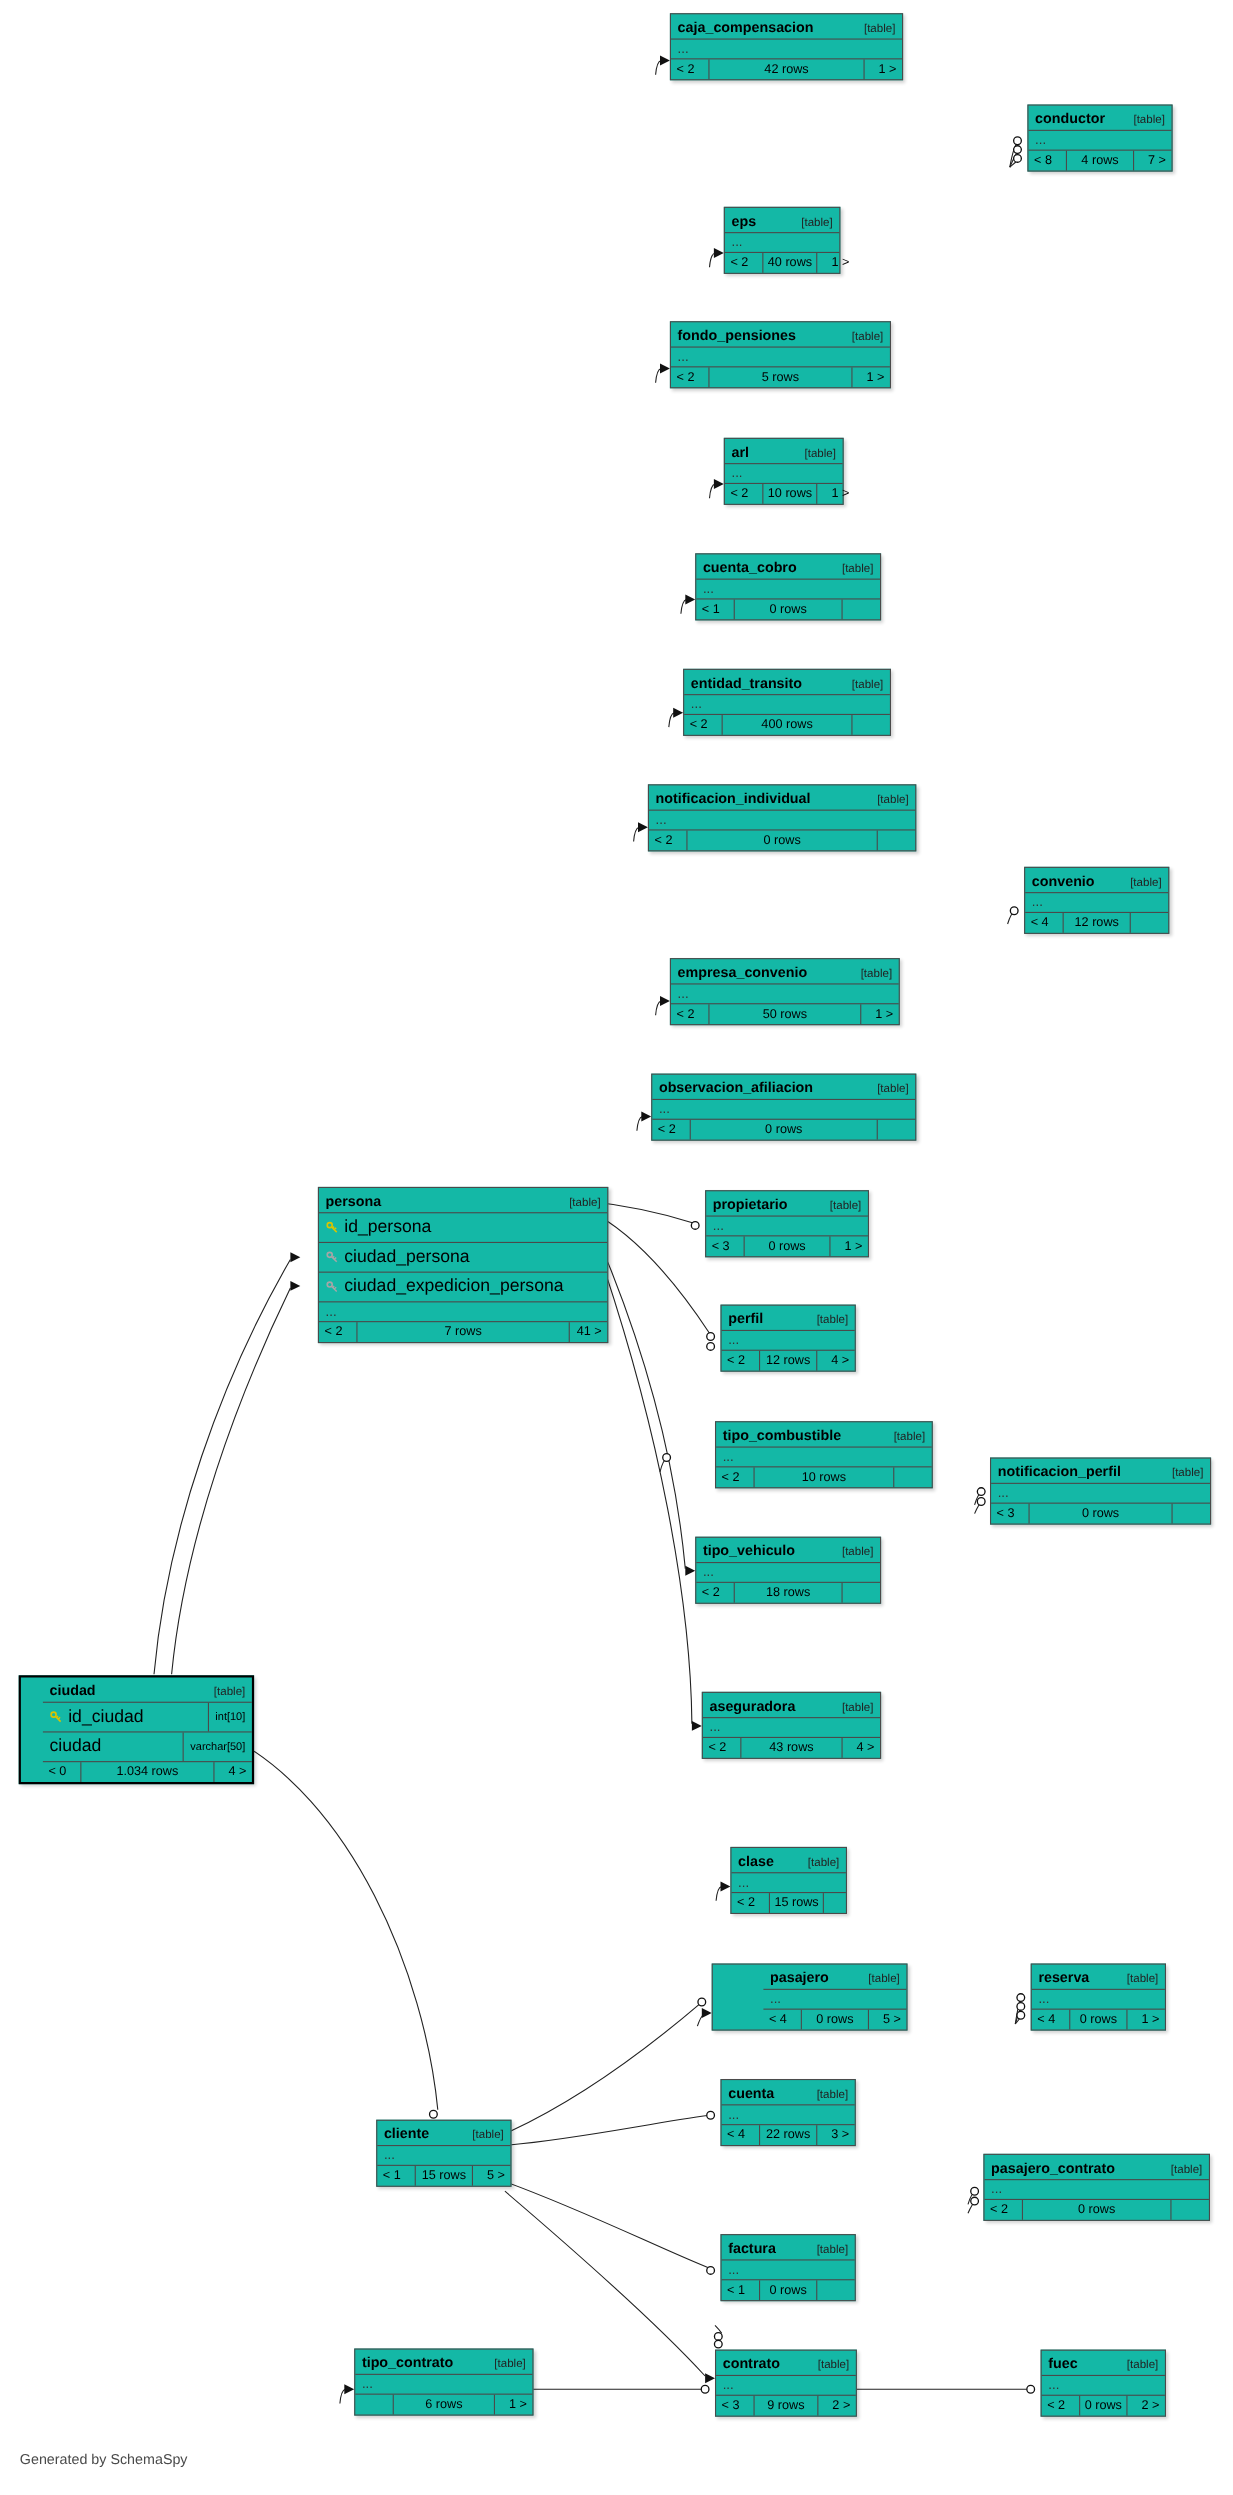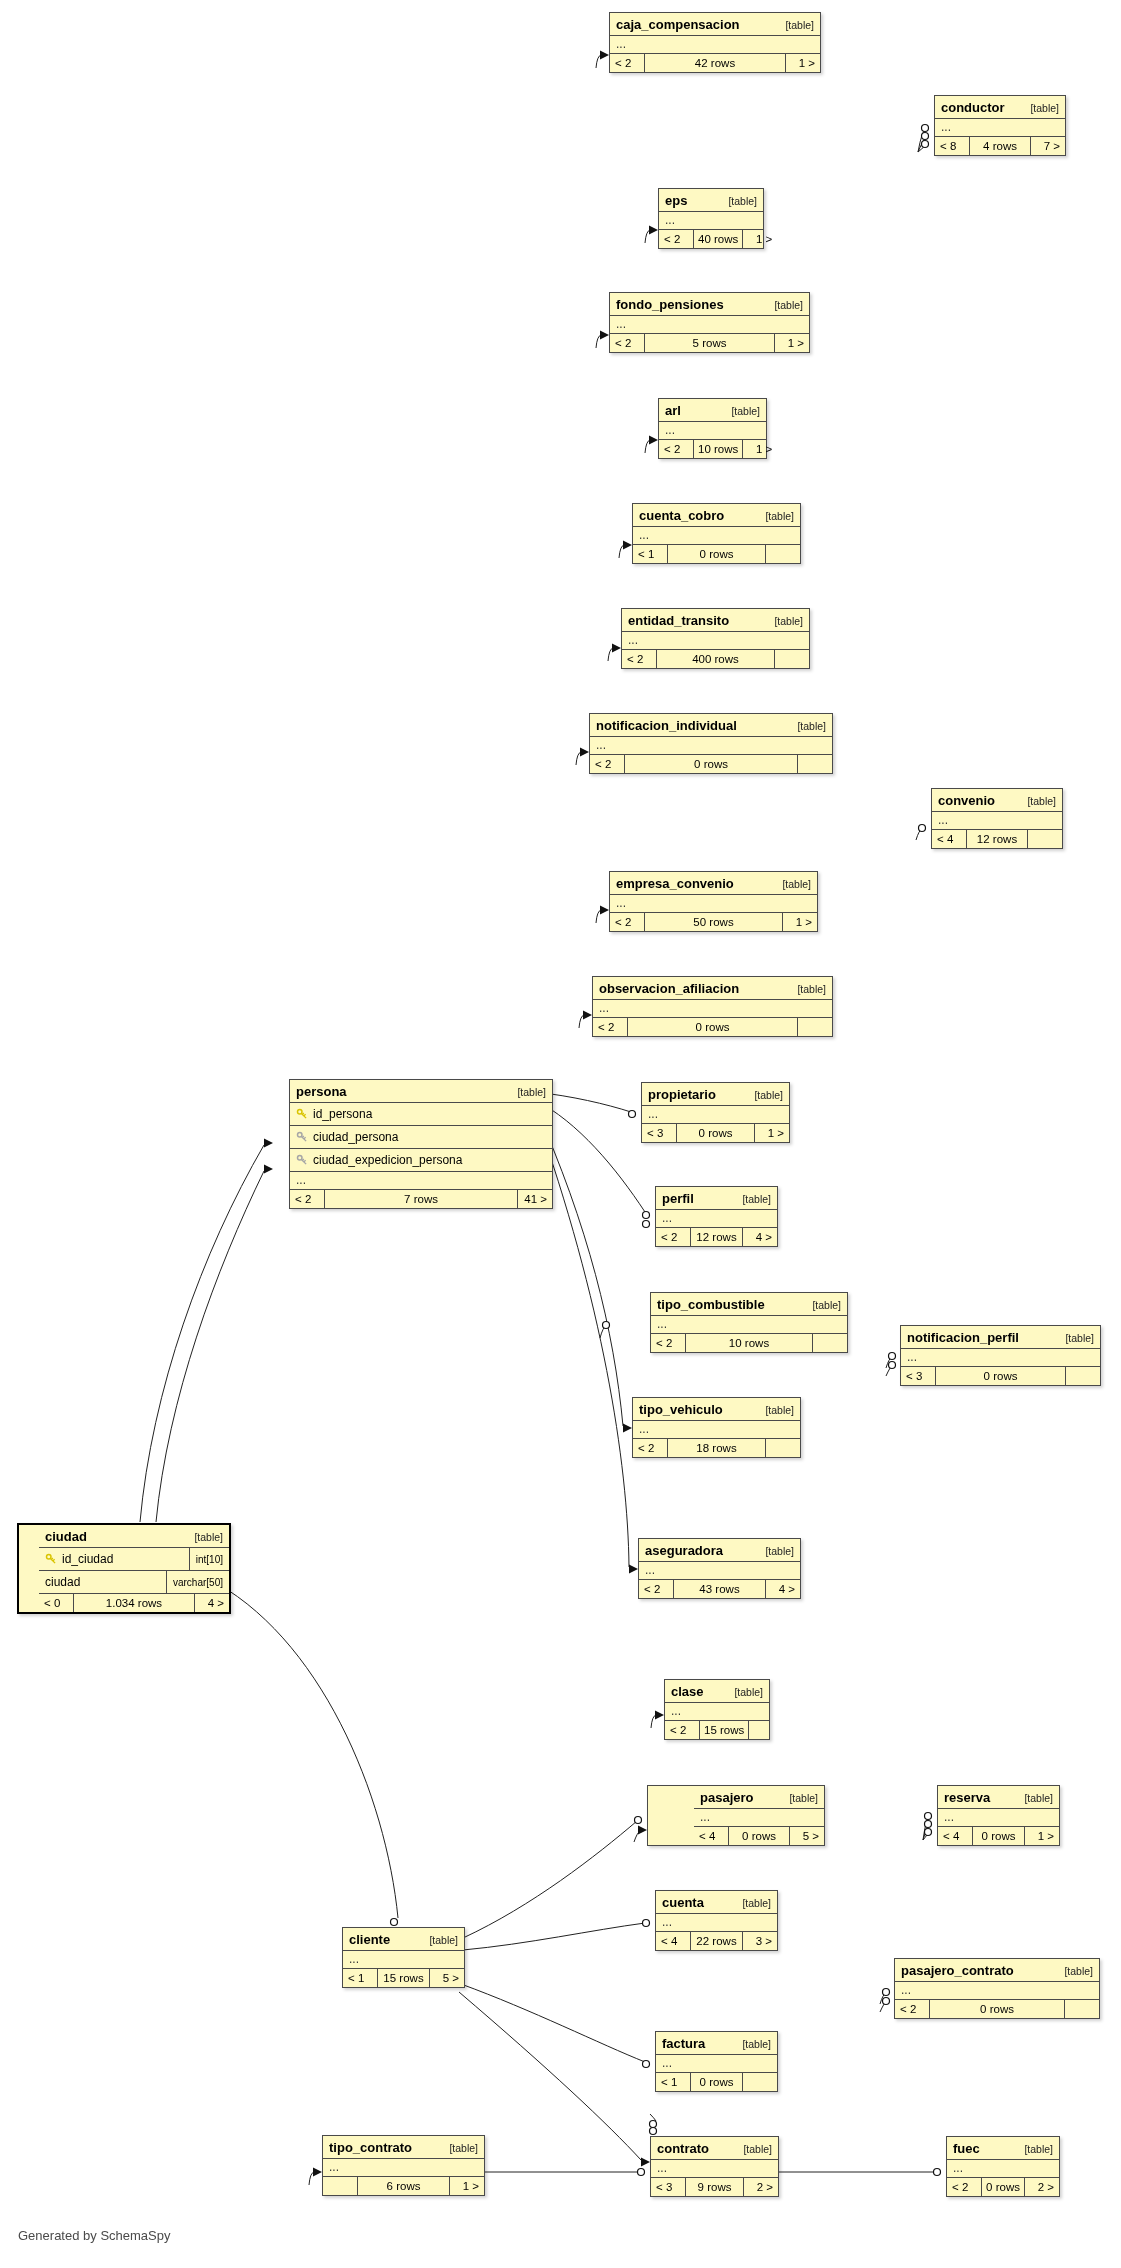--- a/index.html
+++ b/index.html
@@ -6,31 +6,31 @@
   #canvas {
     position:relative; width:1121px; height:2268px; background:#ffffff;
     font-family:"Liberation Sans","DejaVu Sans",sans-serif; overflow:hidden;
   }
   #edges { position:absolute; left:0; top:0; z-index:1; }
   #edges path { fill:none; stroke:#222222; stroke-width:1; }
   #edges circle { fill:#ffffff; stroke:#111111; stroke-width:1.2; }
   #edges polygon { fill:#111111; }
 
   .table-box {
-    position:absolute; z-index:2; background:#fef9c3;
+    position:absolute; z-index:2; background:#14b8a6;
     border:1px solid #4a4a4a; box-shadow:2px 2px 3px rgba(0,0,0,0.18);
     font-size:12px; color:#000;
   }
   .table-box.emphasized { border:2px solid #000000;padding-left:20px; }
   .tb-header { display:flex; justify-content:space-between; align-items:baseline; gap:10px; padding:4px 6px 3px 6px; }
   .tb-name { font-weight:bold; font-size:13px; white-space:nowrap; }
   .tb-badge { font-size:10.5px; color:#222; white-space:nowrap; }
   .tb-row { display:flex; align-items:stretch; border-top:1px solid #4a4a4a; }
   .col-main { display:flex; align-items:center; gap:5px; padding:4px 6px; flex:1; min-width:0; }
-  .col-name { font-size:12px; white-space:nowrap; }
+  .col-name { font-size:16px; white-space:nowrap; }
   .col-type { display:flex; align-items:center; border-left:1px solid #4a4a4a; padding:4px 6px; font-size:10px; white-space:nowrap; }
   .tb-ellipsis { border-top:1px solid #4a4a4a; padding:2px 6px 3px 6px; color:#333; font-size:12px; line-height:12px; }
   .tb-footer { display:flex; border-top:1px solid #4a4a4a; font-size:11.5px; }
   .tb-prev { padding:3px 5px; border-right:1px solid #4a4a4a; min-width:24px; white-space:nowrap; }
   .tb-rowcount { flex:1; text-align:center; padding:3px 4px; white-space:nowrap; }
   .tb-next { padding:3px 5px; border-left:1px solid #4a4a4a; min-width:24px; text-align:right; white-space:nowrap; }
   .key-icon { display:inline-flex; flex:0 0 auto; }
   #credit { position:absolute; left:18px; top:2228px; font-size:13px; color:#4a4a4a; z-index:2; }
 </style>
 </head>

